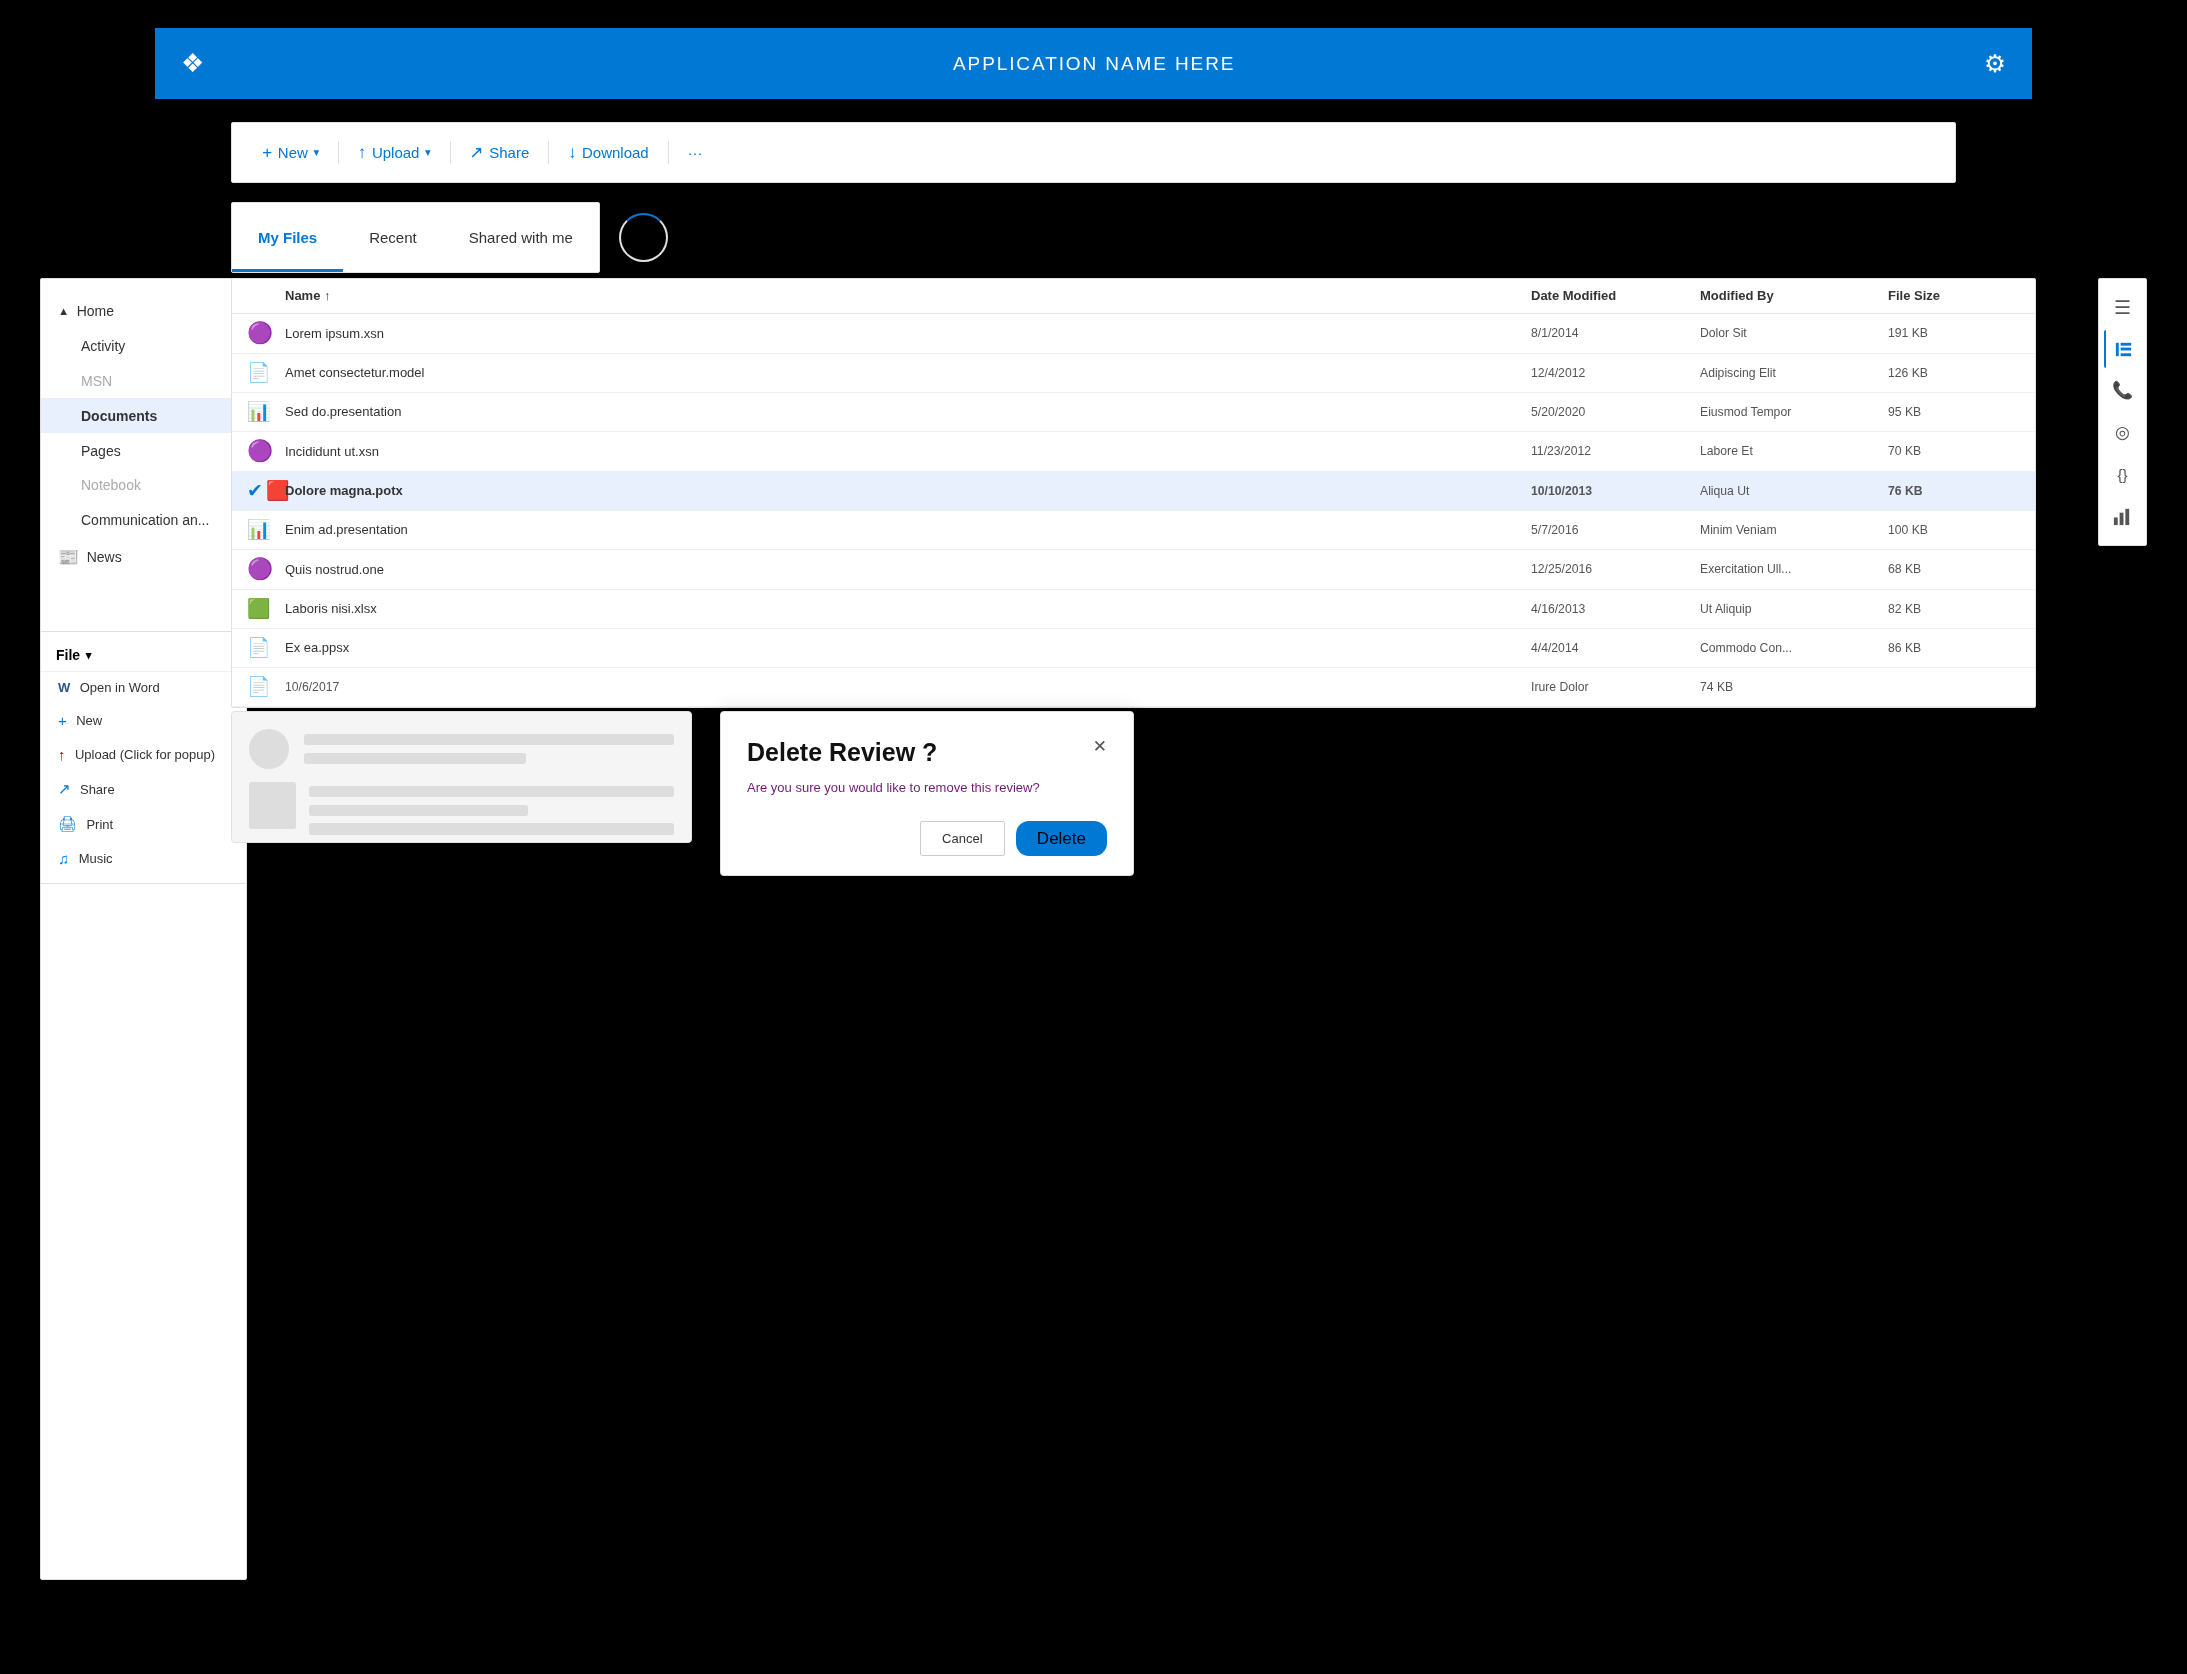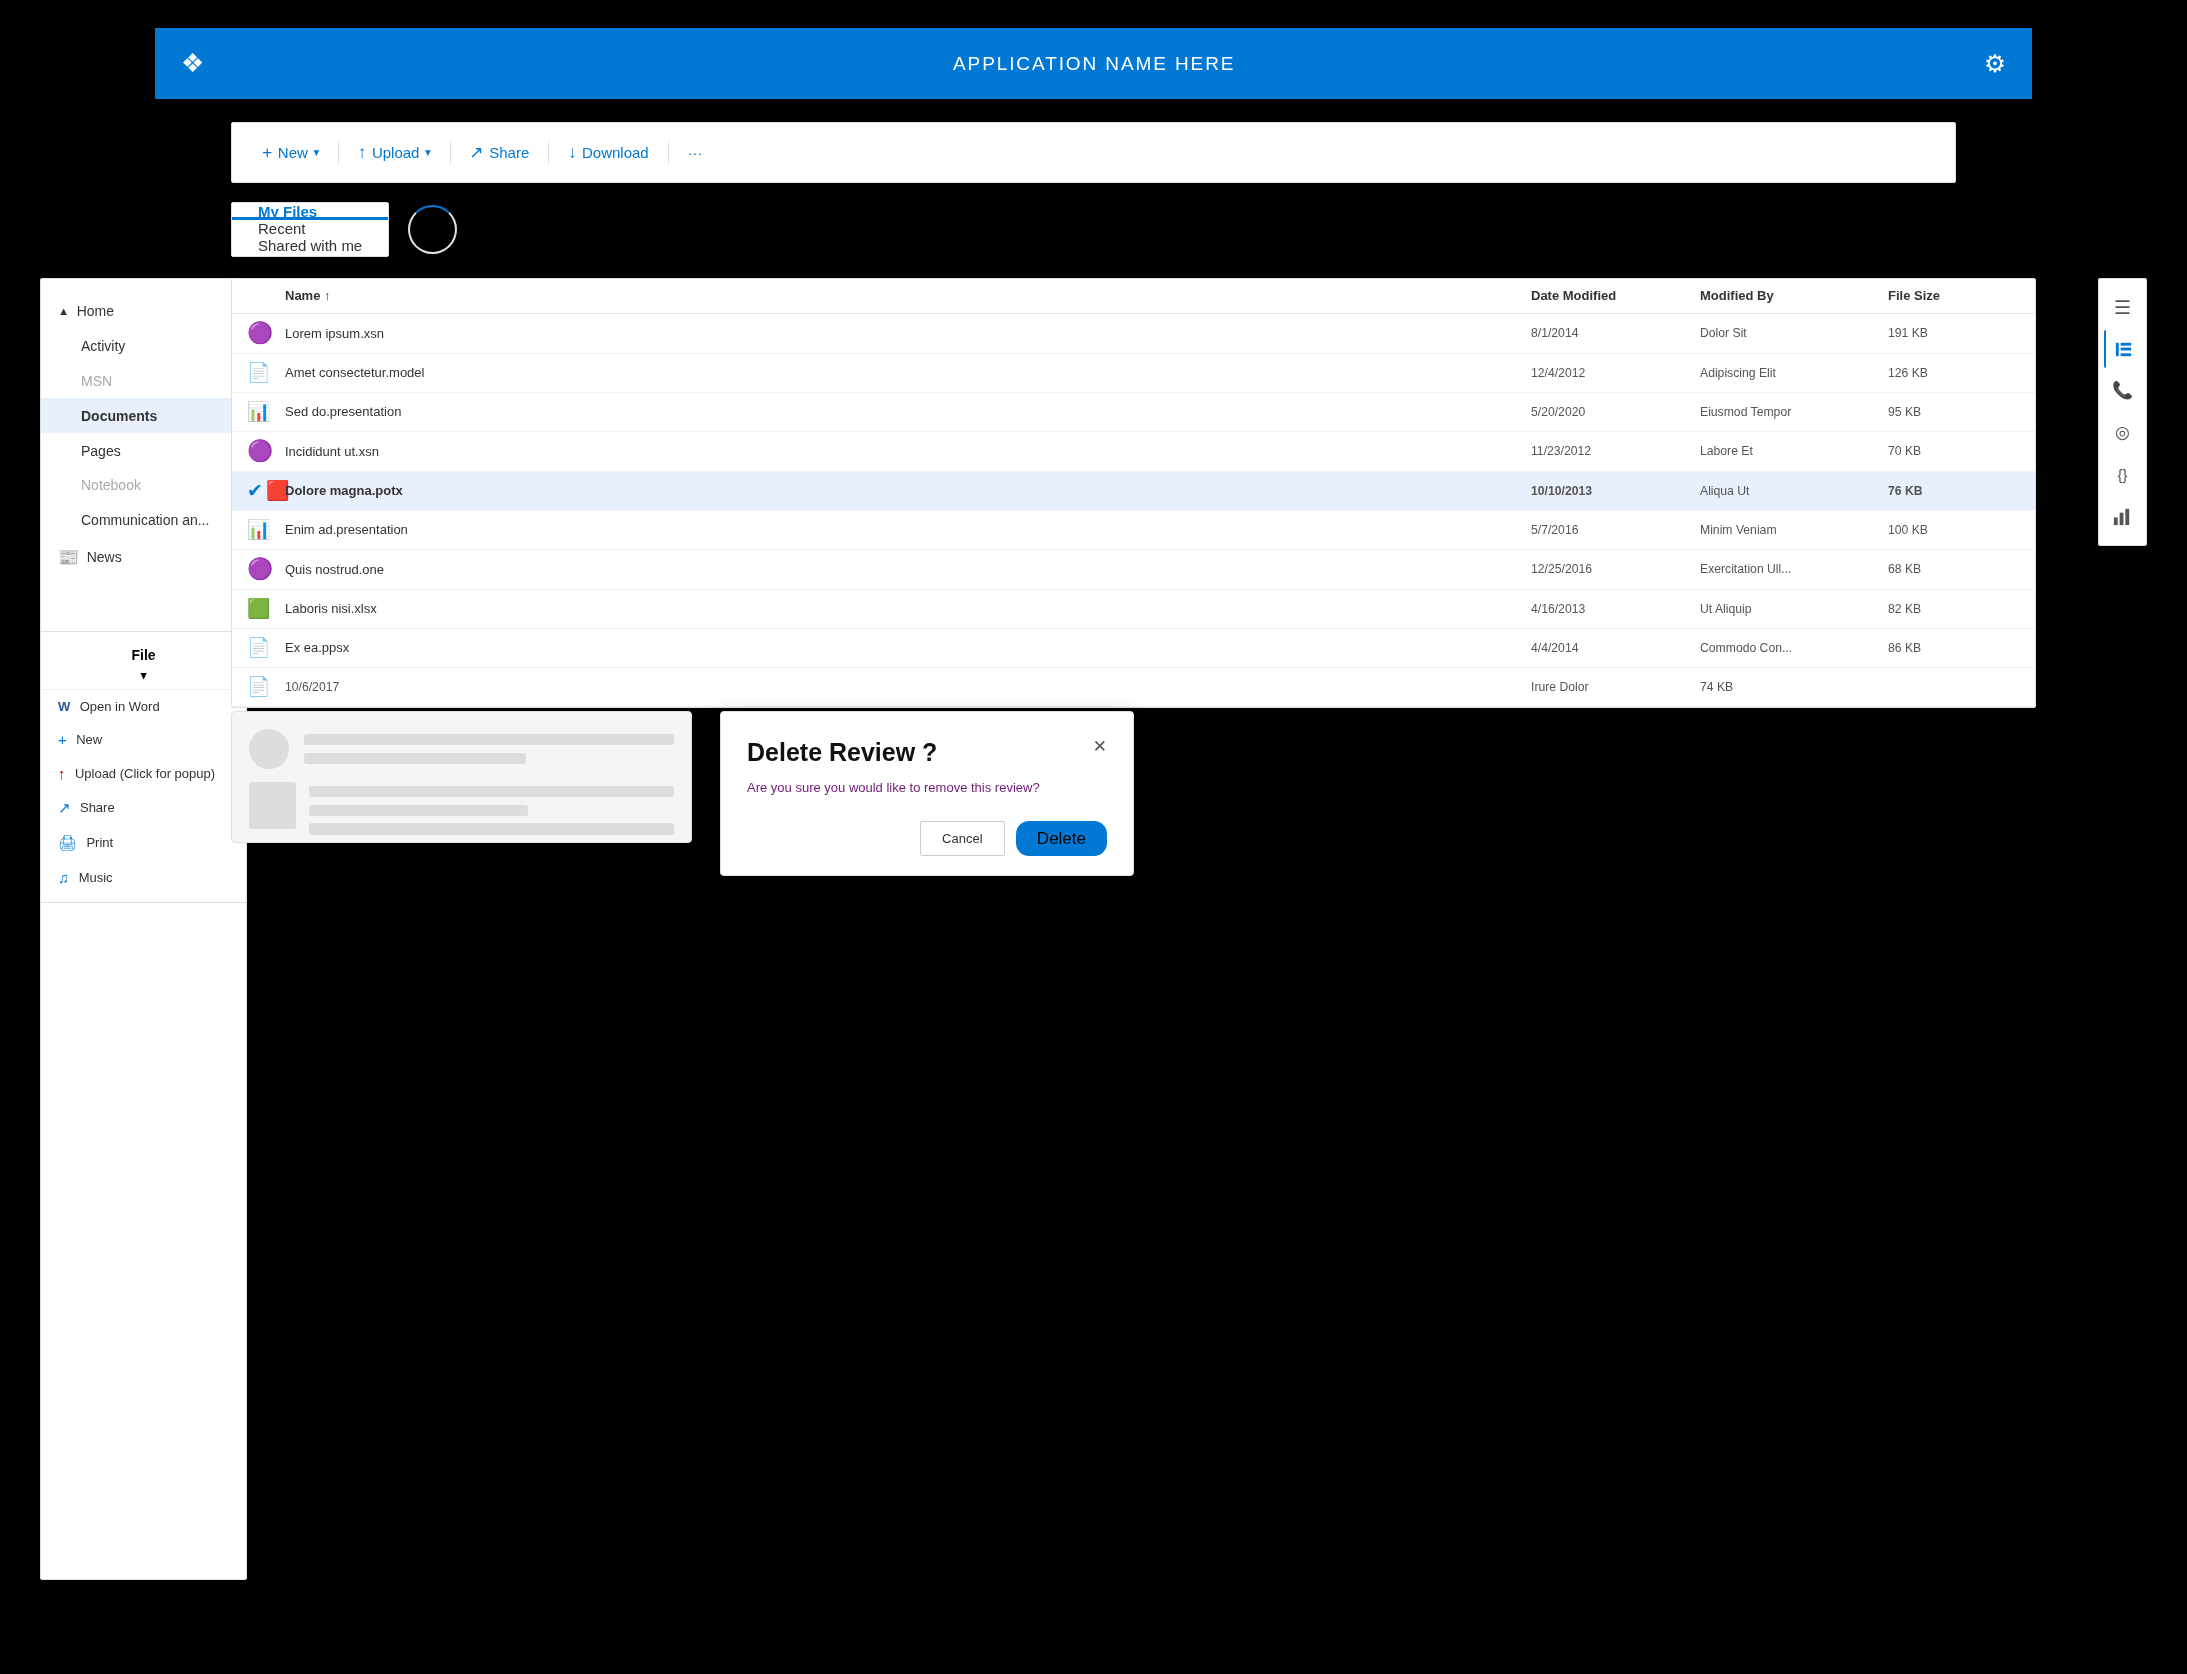--- a/index.html
+++ b/index.html
@@ -85,22 +85,21 @@
       display: flex;
       align-items: center;
       gap: 0;
     }
     .tabs-container {
       background: #fff;
       border: 0.9px solid #e0e0e0;
       border-radius: 1.9px;
       display: flex;
       align-items: stretch;
-      height: 55px;
-      flex-direction: column;
+      height: 71px;
     }
     .tab {
       padding: 0 26px;
       display: flex;
       align-items: center;
       font-size: 15px;
       cursor: pointer;
       color: #333;
       position: relative;
       white-space: nowrap;
@@ -186,21 +185,20 @@
     }
     .file-dropdown-header {
       display: flex;
       align-items: center;
       gap: 5.6px;
       padding: 7.5px 15px;
       font-size: 14px;
       font-weight: 600;
       cursor: pointer;
       border-bottom: 0.9px solid #f0f0f0;
-      flex-direction: column;
     }
     .file-menu-item {
       display: flex;
       align-items: center;
       gap: 9.4px;
       padding: 8.5px 17px;
       font-size: 13px;
       color: #333;
       cursor: pointer;
     }

